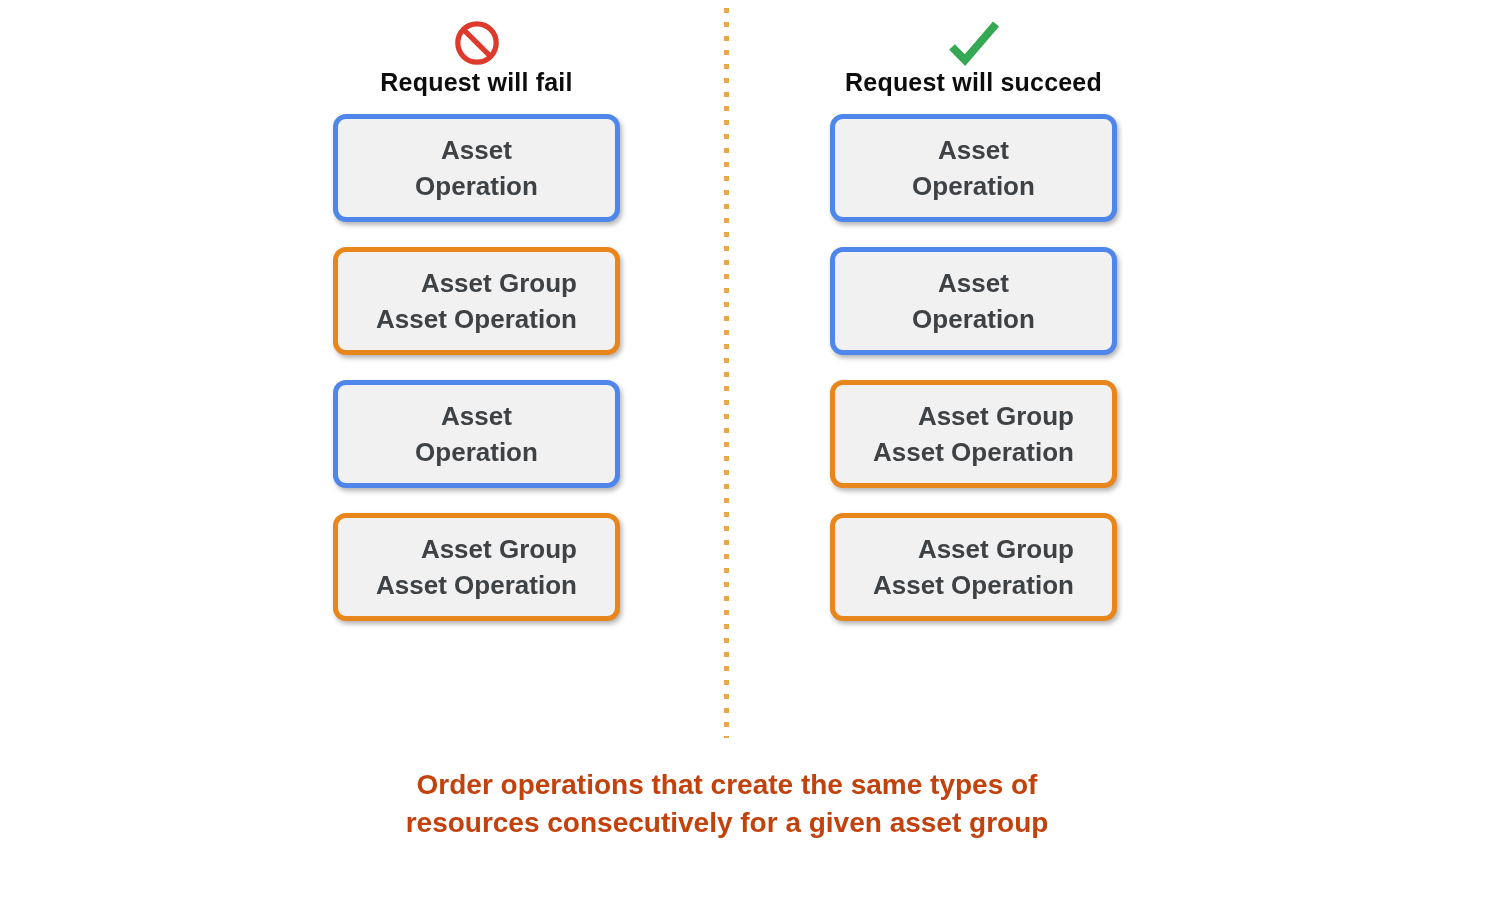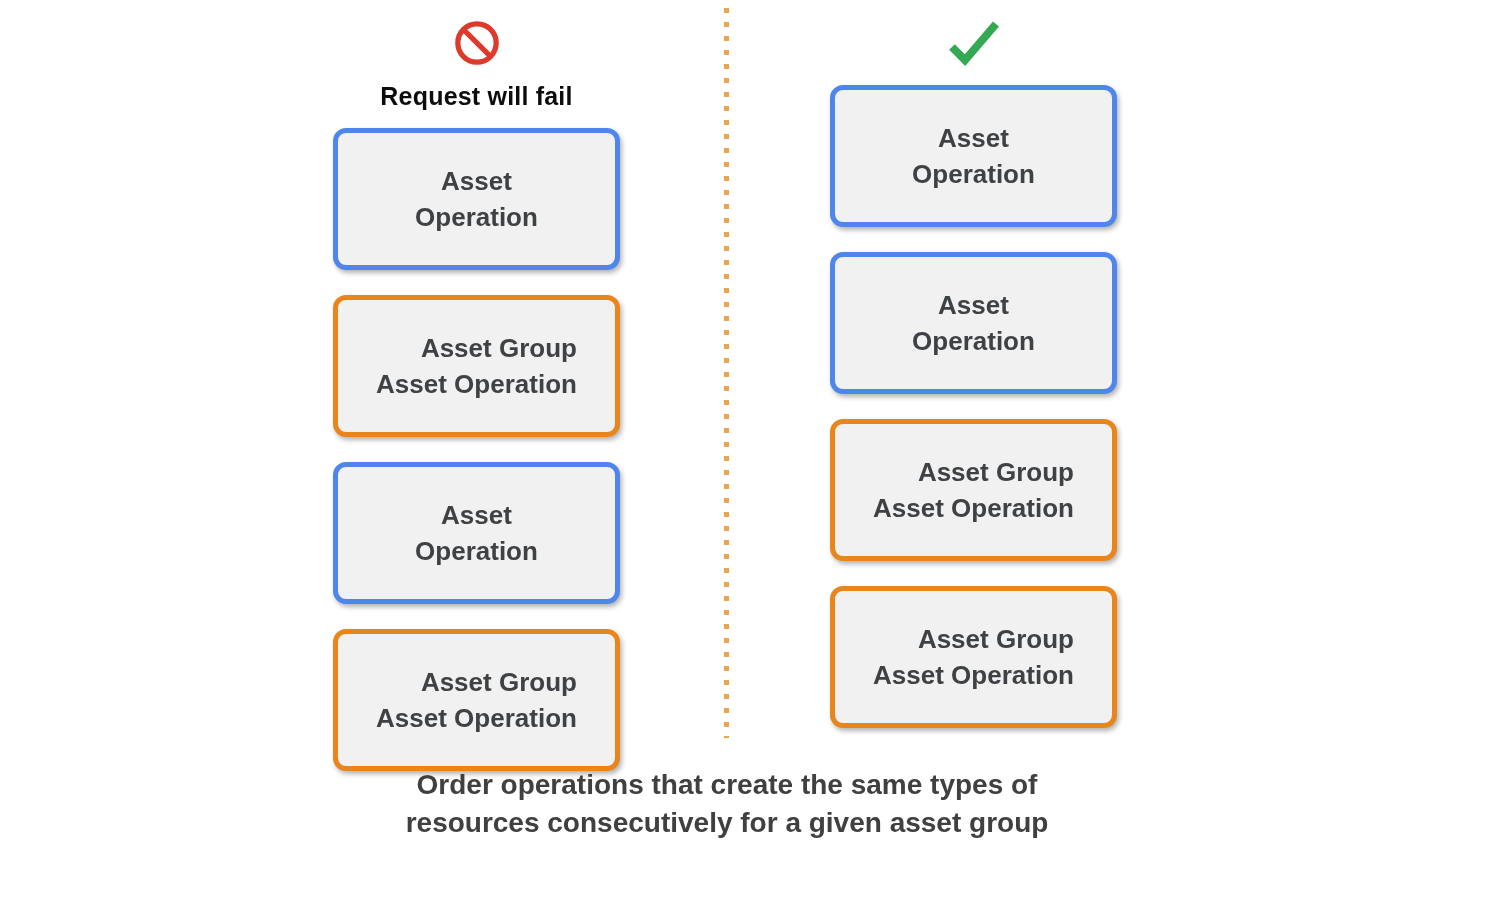--- a/index.html
+++ b/index.html
@@ -39,31 +39,31 @@
     text-align: center;
   }
   .col-icon {
     height: 50px;
     padding-top: 18px;
     display: flex;
     align-items: center;
     justify-content: center;
   }
   .col-title {
-    margin-top: 14px;
+    margin-top: 0;
     font-size: 25px;
     font-weight: 700;
     color: #0d0d0d;
     letter-spacing: 0.2px;
     white-space: nowrap;
   }
   .box {
     box-sizing: border-box;
     width: 287px;
-    height: 142px;
+    height: 108px;
     margin-top: 25px;
     border-radius: 13px;
     background: #f1f1f2;
     border: 5px solid transparent;
     box-shadow: 2px 3px 5px rgba(0,0,0,0.30);
     display: flex;
     align-items: center;
     justify-content: center;
     text-align: center;
   }
@@ -79,21 +79,21 @@
   }
   .caption {
     position: absolute;
     left: 201px;
     top: 766px;
     width: 1052px;
     text-align: center;
     font-size: 28px;
     line-height: 38px;
     font-weight: 700;
-    color: #404040;
+    color: #c2410c;
     white-space: pre-line;
   }
 </style>
 </head>
 <body>
 
 <div class="canvas">
 
   <div class="divider"></div>
 
@@ -126,20 +126,21 @@
     </div>
   </div>
 
   <div class="column right">
     <div class="col-header">
       <div class="col-icon">
         <svg width="58" height="46" viewBox="0 0 58 46" aria-hidden="true">
           <path d="M7 27 L20 40 L51 4" fill="none" stroke="#34a853" stroke-width="8" stroke-linecap="butt" stroke-linejoin="miter"></path>
         </svg>
       </div>
+      <div class="col-title">Request will succeed</div>
     </div>
 
     <div class="box blue first">
       <div class="box-label">Asset
 Operation</div>
     </div>
     <div class="box blue">
       <div class="box-label">Asset
 Operation</div>
     </div>

